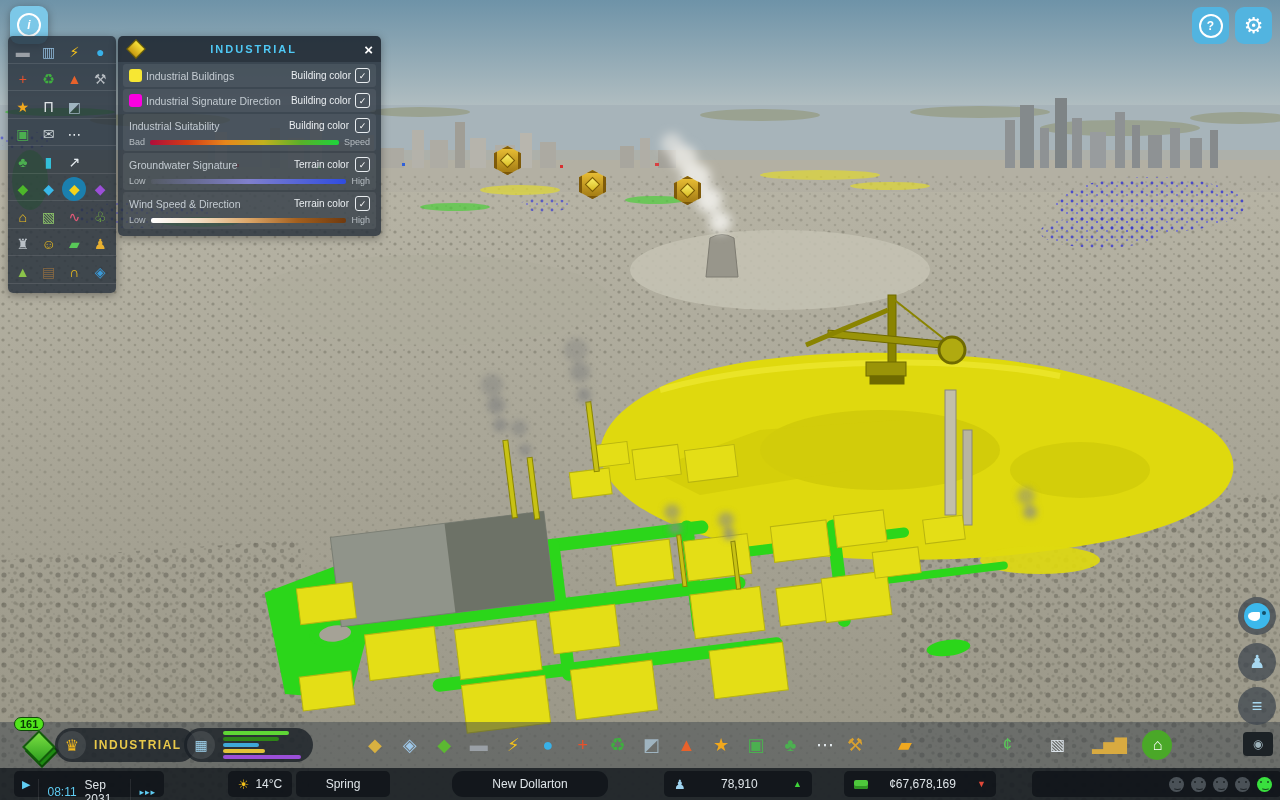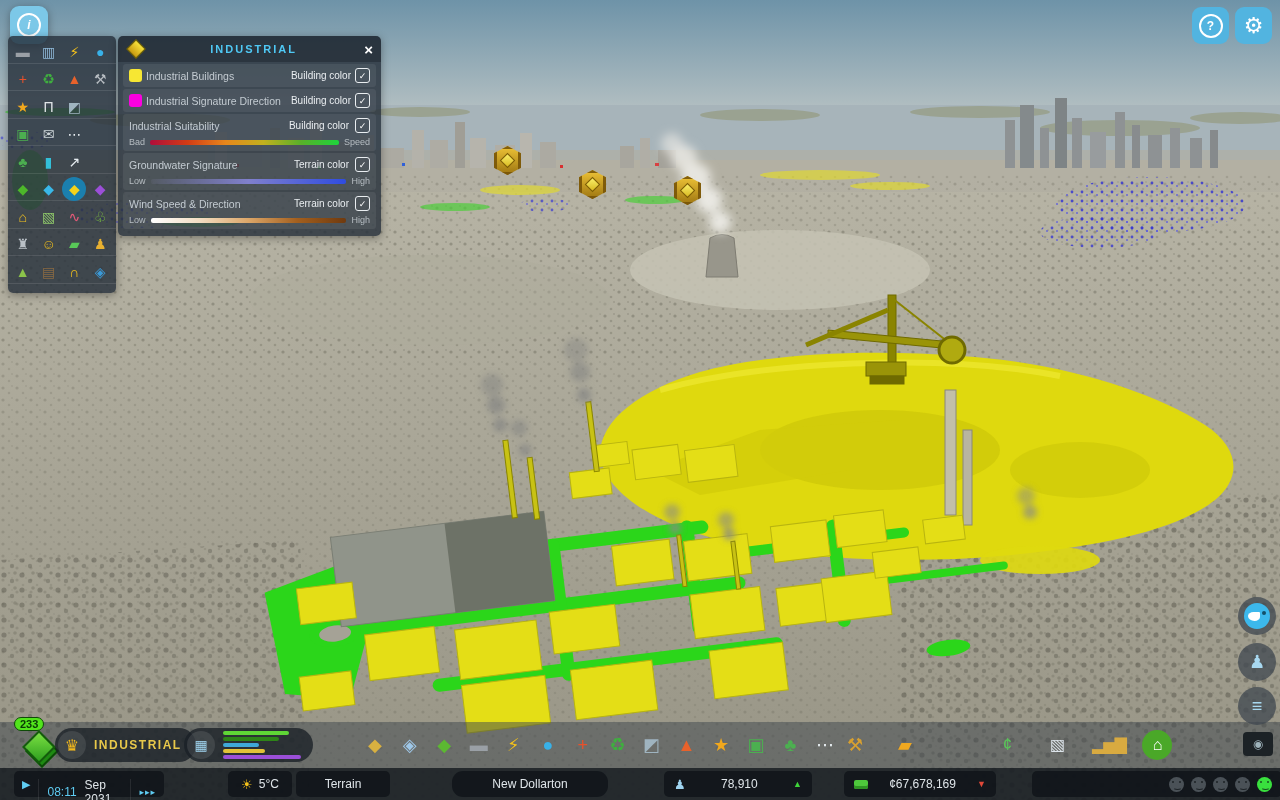--- a/index.html
+++ b/index.html
@@ -490,21 +490,21 @@
   <span class="bird"></span>
 </div>
 <div class="fab" style="top:643px;">
   <span class="glyph">♟</span>
 </div>
 <div class="fab" style="top:687px;">
   <span class="glyph">≡</span>
 </div>
 
 <div class="toolbar">
-  <span class="mi-badge">233</span>
+  <span class="mi-badge">161</span>
   <div class="mi-icon">
     <i class="back"></i>
     <i></i>
   </div>
 
   <div class="pill-dark" style="left:55px;">
     <span class="trophy-circle">♛</span>
     <span class="ms-name">INDUSTRIAL</span>
   </div>
 
@@ -579,24 +579,24 @@
     <span class="seg play">▶</span>
     <span class="seg" style="gap:8px;flex:1;">
       <span class="cyan">08:11</span>
       <span>Sep 2031</span>
     </span>
     <span class="seg ff">▸▸▸</span>
   </div>
 
   <div class="pill" style="left:228px;width:64px;">
     <span class="sun">☀</span>
-    <span>5°C</span>
+    <span>14°C</span>
   </div>
   <div class="pill" style="left:296px;width:94px;">
-    <span>Terrain</span>
+    <span>Spring</span>
   </div>
 
   <div class="pill" style="left:452px;width:156px;border-radius:11px;">
     <span>New Dollarton</span>
   </div>
 
   <div class="pill" style="left:664px;width:128px;justify-content:space-between;padding:0 10px;">
     <span class="personglyph">♟</span>
     <span>78,910</span>
     <span class="up">▲</span>

